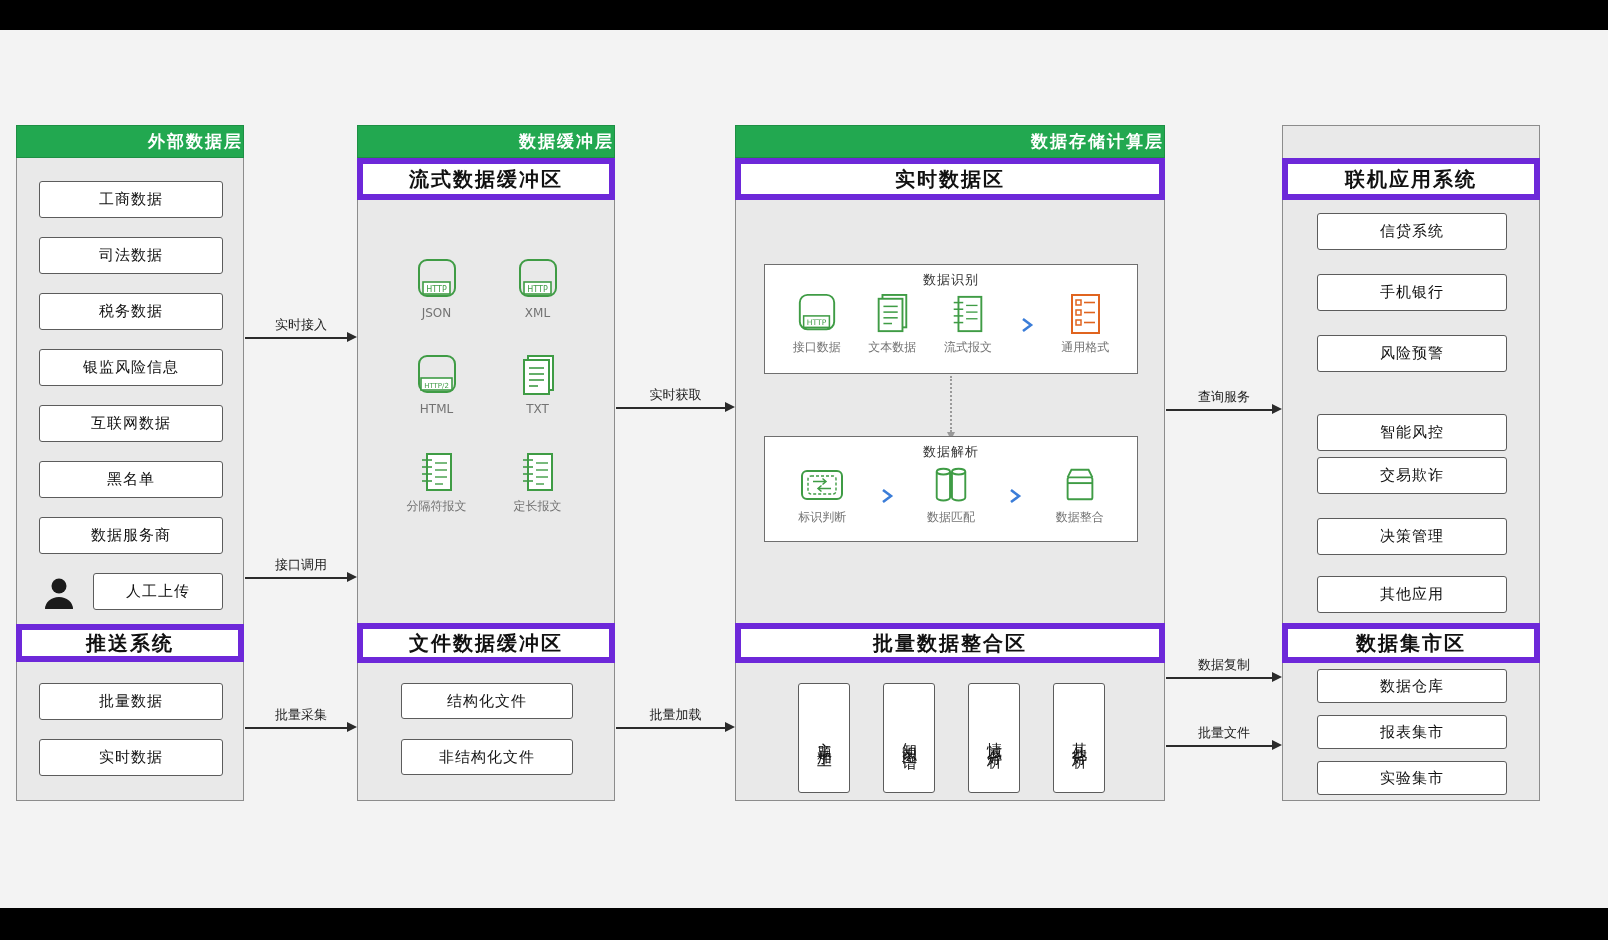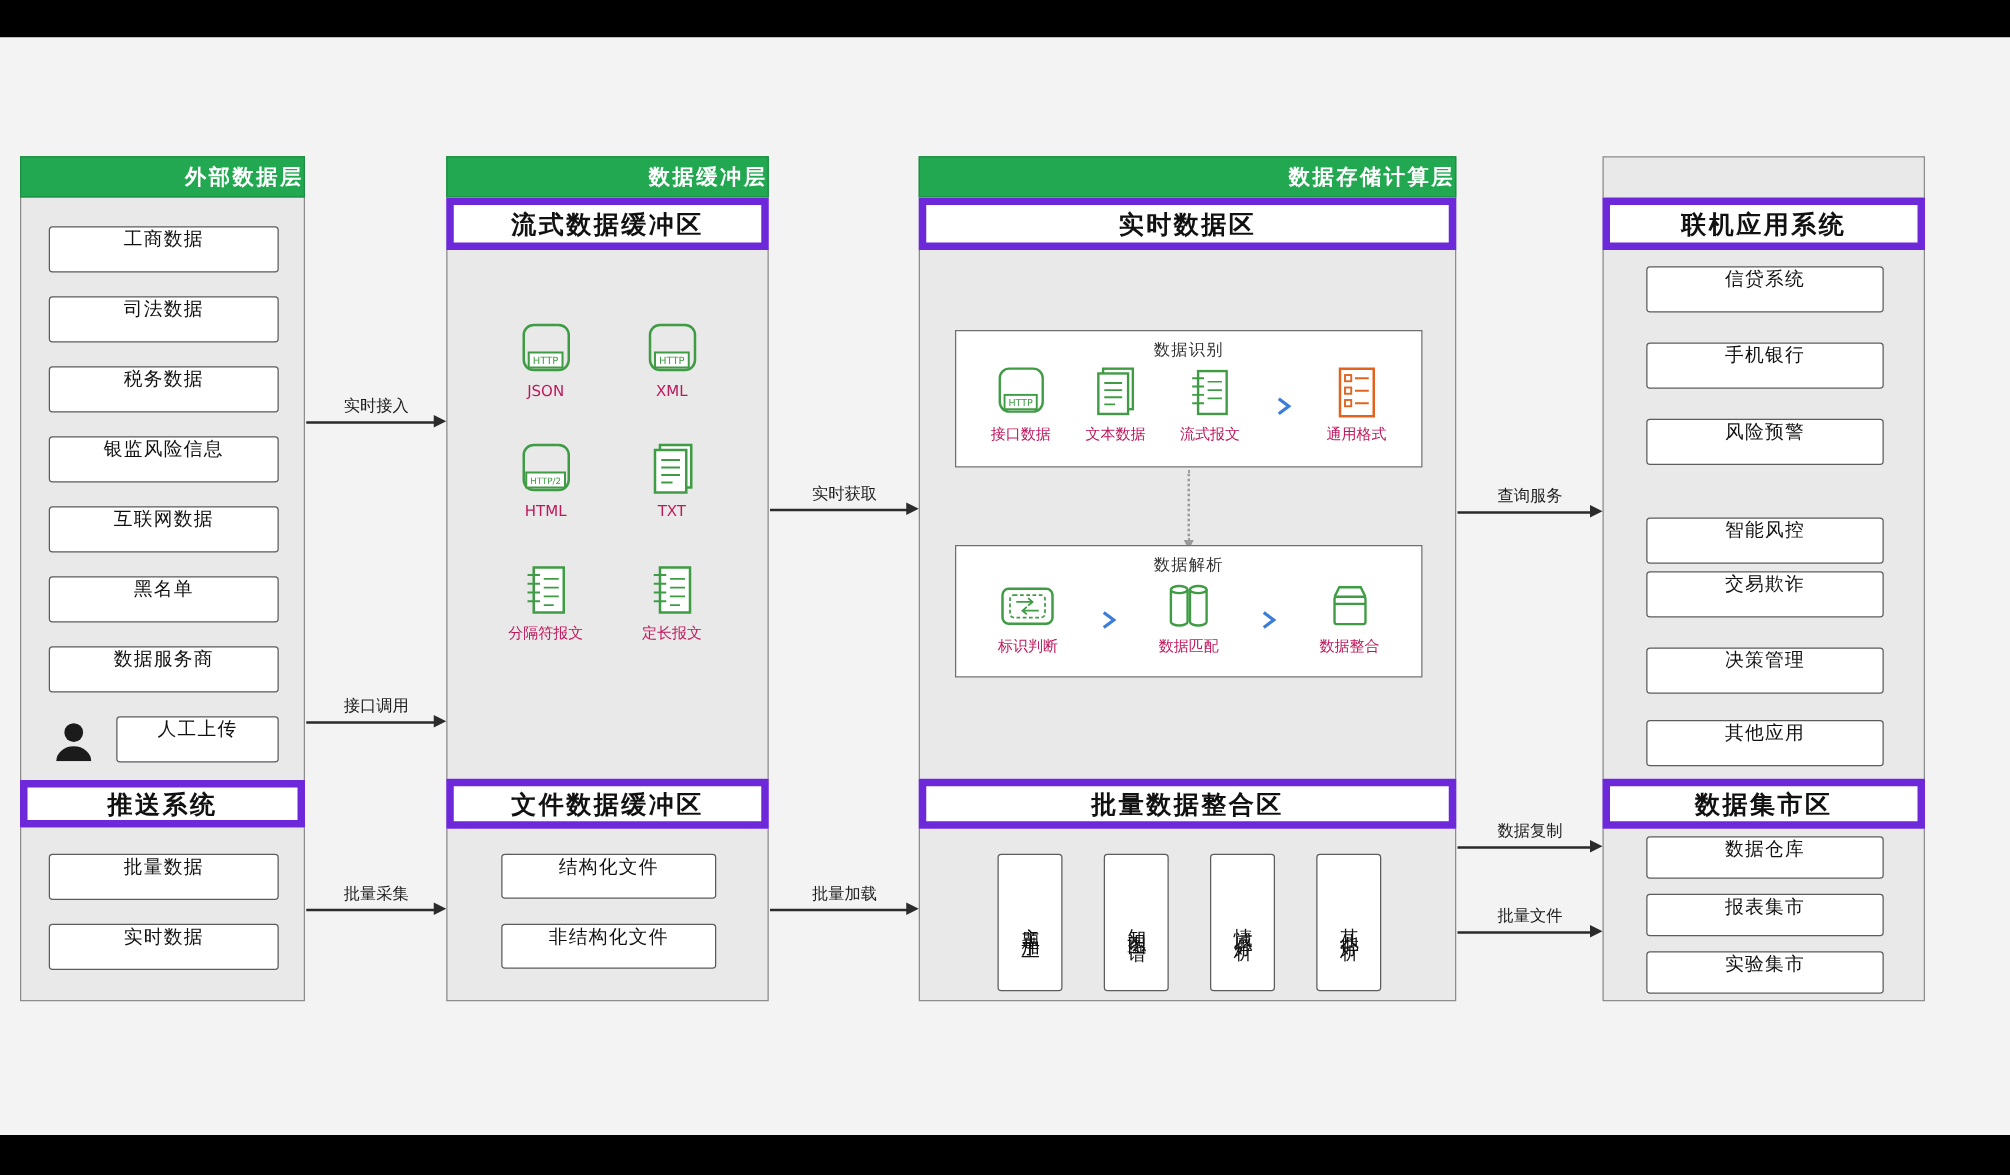--- a/index.html
+++ b/index.html
@@ -9,32 +9,32 @@
   .band { position:absolute; left:0; top:30px; width:1608px; height:878px; background:#f3f3f3; }
 
   .col { position:absolute; background:#e9e9e9; border:1px solid #8c8c8c; }
   .col-header { position:absolute; left:-1px; right:-1px; top:-1px; height:33px; background:#22a850;
     color:#fff; font-weight:bold; font-size:17px; display:flex; align-items:center; justify-content:flex-end;
     letter-spacing:2px; border:1px solid #1d8f44; }
   .subbar { position:absolute; left:-1px; right:-1px; background:#fff; border:6px solid #6d28d9;
     display:flex; align-items:center; justify-content:center; font-weight:bold; font-size:20px; color:#111;
     letter-spacing:2px; }
   .wbox { position:absolute; background:#fff; border:1.5px solid #5c5c5c; border-radius:3px;
-    display:flex; align-items:flex-start; justify-content:center; font-size:15px; color:#111; letter-spacing:1px; }
+    display:flex; align-items:center; justify-content:center; font-size:15px; color:#111; letter-spacing:1px; }
 
   .harrow { position:absolute; height:0; }
   .arrow-line { position:absolute; left:0; right:7px; top:-1px; border-top:2px solid #2b2b2b; }
   .arrow-head { position:absolute; right:0; top:-6px; width:0; height:0;
     border-left:10px solid #2b2b2b; border-top:5px solid transparent; border-bottom:5px solid transparent; }
   .arrow-label { position:absolute; left:50%; transform:translateX(-50%); top:-22px;
     font-size:13px; color:#1c1c1c; white-space:nowrap; }
 
   .icon-grid { position:absolute; display:grid; grid-template-columns:1fr 1fr; row-gap:34px; justify-items:center; }
   .icon-cell { display:flex; flex-direction:column; align-items:center; gap:4px; }
-  .icon-label { font-size:12px; color:#be185d; white-space:nowrap; }
+  .icon-label { font-size:12px; color:#737373; white-space:nowrap; }
 
   .panel { position:absolute; background:#fff; border:1px solid #6f6f6f; }
   .panel-title { text-align:center; font-size:13px; color:#333; padding-top:6px; letter-spacing:1px; }
   .panel-row { display:flex; align-items:center; justify-content:space-evenly; margin-top:4px; }
 
   .dotted-flow { position:absolute; width:0; border-left:2px dotted #9a9a9a; }
   .dotted-flow::after { content:""; position:absolute; left:-5px; bottom:-8px; width:0; height:0;
     border-top:8px solid #9a9a9a; border-left:4px solid transparent; border-right:4px solid transparent; }
 
   .vbox { position:absolute; background:#fff; border:1.5px solid #5c5c5c; border-radius:3px;

